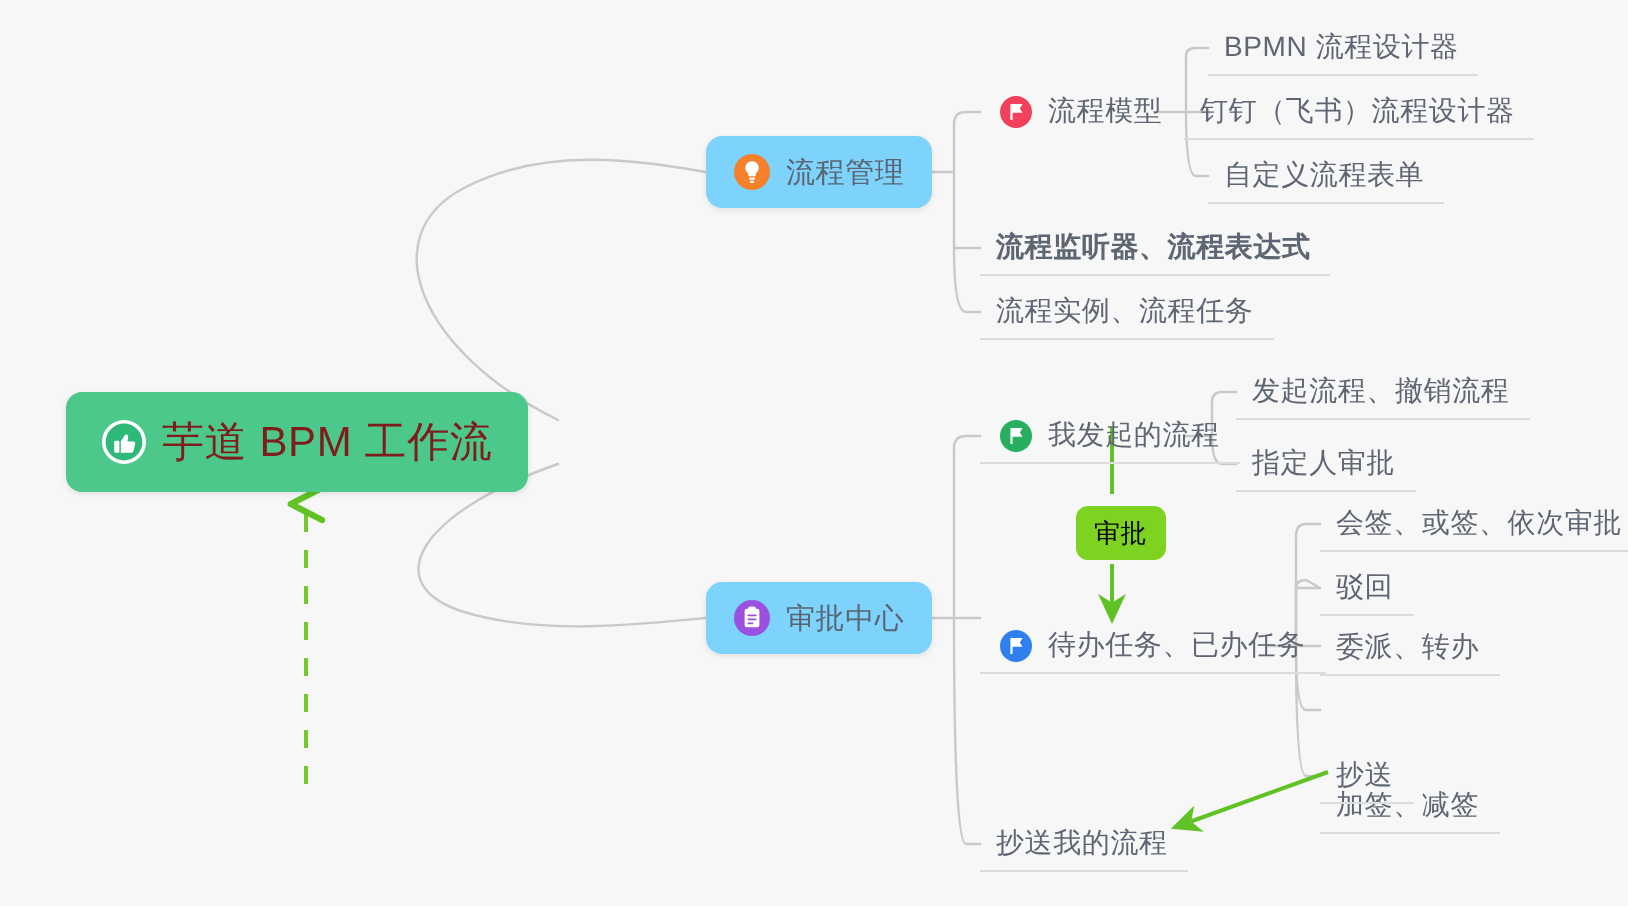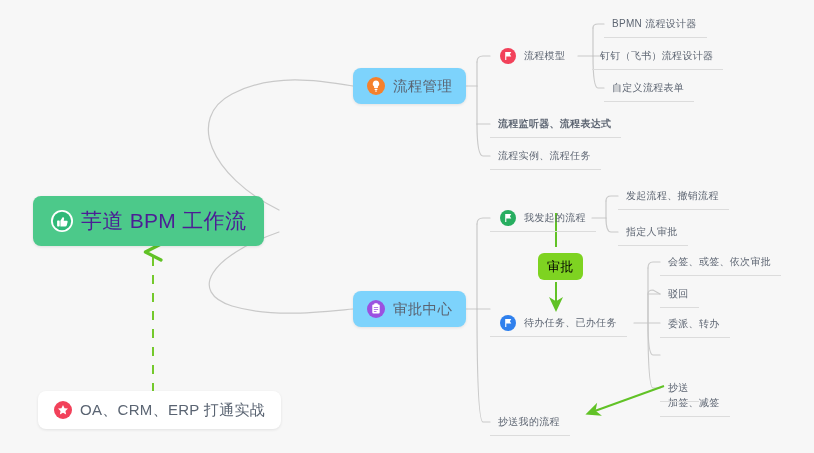--- a/index.html
+++ b/index.html
@@ -37,40 +37,40 @@
     color: #57606a;
     letter-spacing: .3px;
   }
 
   
   .node.root {
     background: #4cc98a;
     border-radius: 8px;
     padding: 0 18px;
     height: 50px;
-    color: #4c1d95;
+    color: #7f1d1d;
     font-size: 21px;
     box-shadow: 0 1px 3px rgba(0,0,0,.10);
   }
   .node.root .label { font-weight: 400; }
 
   
   .node.card {
     background: #7dd3fc;
     border-radius: 8px;
     padding: 0 14px;
     height: 36px;
     font-size: 14.5px;
     color: #5a6472;
     box-shadow: 0 1px 3px rgba(0,0,0,.09);
   }
 
   
   .node.leaf {
-    font-size: 10px;
+    font-size: 14px;
     color: #5e6673;
     padding: 0 10px 0 10px;
     height: 28px;
     border-bottom: 1px solid #dcdcdc;
   }
   .node.leaf.plain { padding-left: 8px; }
 
   
   .node.note {
     background: #ffffff;
@@ -281,23 +281,14 @@
   </div>
 
   <div class="node leaf plain" style="left:490px; top:408px;justify-content:flex-end;">
     <span class="label">抄送我的流程</span>
   </div>
 
   <div class="node tag" style="left:538px; top:253px;">
     <span class="label">审批</span>
   </div>
 
-  <div class="node note" style="left:38px; top:391px;">
-    <span class="ic sz18">
-      <svg viewBox="0 0 18 18" width="18" height="18">
-        <circle cx="9" cy="9" r="9" fill="#f2415a"></circle>
-        <path d="M9 3.9l1.55 3.25 3.45.47-2.52 2.4.63 3.5L9 11.84 5.89 13.52l.63-3.5L4 7.62l3.45-.47z" fill="#ffffff"></path>
-      </svg>
-    </span>
-    <span class="label">OA、CRM、ERP 打通实战</span>
-  </div>
 
 </div>
 
 </body></html>

